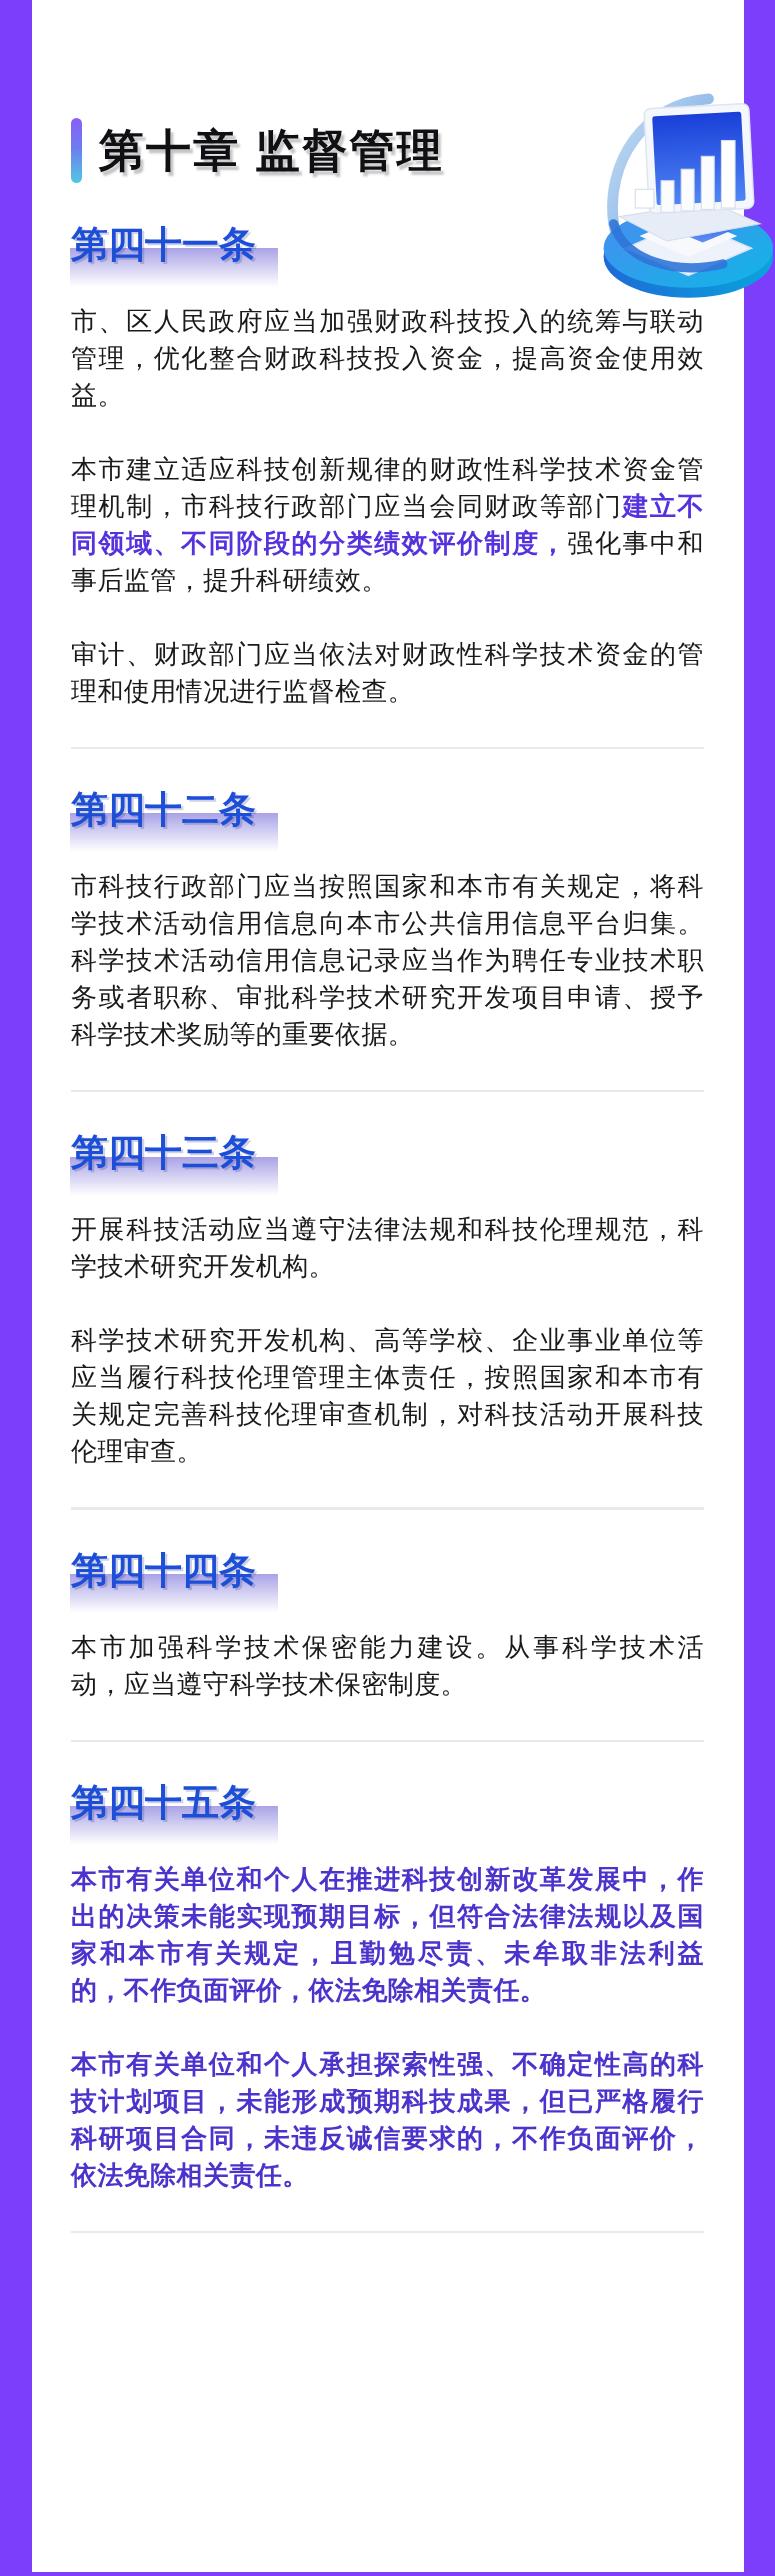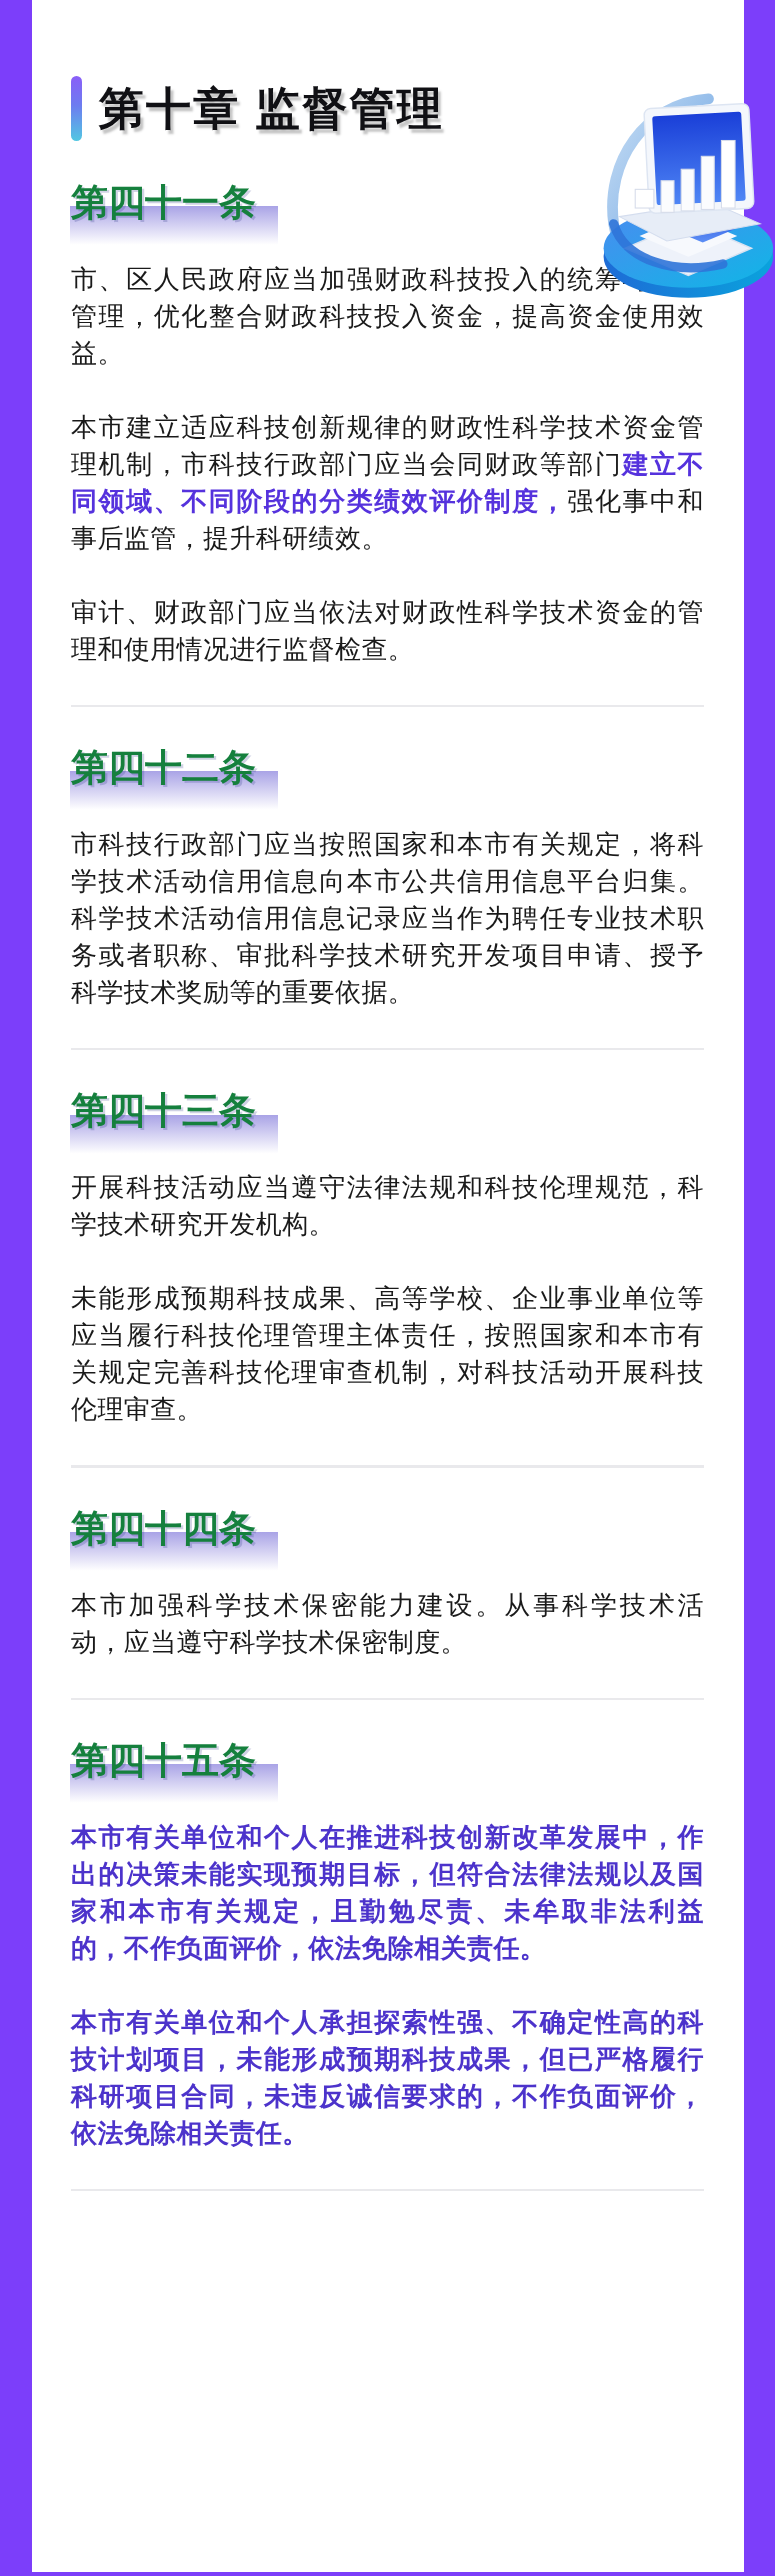--- a/index.html
+++ b/index.html
@@ -14,21 +14,21 @@
     background:#ffffff;
     margin:0 32px;
     min-height:2572px;
     padding:0 40px 13px 39px;
     box-sizing:border-box;
     position:relative;
     z-index:1;
   }
   
   .header-row{
-    padding-top:76px;
+    padding-top:118px;
     margin-bottom:43px;
     display:flex;
     align-items:center;
     gap:17px;
   }
   .accent-bar{
     width:10.8px;height:65px;border-radius:6.5px;
     background:linear-gradient(180deg,#8a5ef8 0%,#6d7cf0 45%,#52c7e2 100%);
     flex:0 0 auto;
   }
@@ -44,21 +44,21 @@
     top:83px;left:595px;
     width:181px;height:217px;
     z-index:3;
     pointer-events:none;
   }
   
   .art-head{
     position:relative;
     display:inline-block;
     font-size:37px;font-weight:800;
-    color:#15803d;
+    color:#1d4ed8;
     line-height:1;
     margin:0 0 40px 0;
     text-shadow:2.2px 2.2px 0 rgba(40,48,130,0.22);
   }
   .art-head .art-head-text{position:relative;z-index:1;}
   .art-head::after{
     content:"";
     position:absolute;
     left:-1.4px;right:-21.6px;
     top:0.60em;height:43px;
@@ -94,21 +94,21 @@
 <div class="card">
 
   <div class="header-row">
     <div class="accent-bar"></div>
     <div class="chapter-title">第十章 监督管理</div>
   </div>
 
   <div id="articles">
       <section><h2 class="art-head"><span class="art-head-text">第四十一条</span></h2><p class="body-p"><span>市、区人民政府应当加强财政科技投入的统筹与联动管理，优化整合财政科技投入资金，提高资金使用效益。</span></p><p class="body-p"><span>本市建立适应科技创新规律的财政性科学技术资金管理机制，市科技行政部门应当会同财政等部门</span><b class="hl">建立不同领域、不同阶段的分类绩效评价制度，</b><span>强化事中和事后监管，提升科研绩效。</span></p><p class="body-p"><span>审计、财政部门应当依法对财政性科学技术资金的管理和使用情况进行监督检查。</span></p><div class="divider"></div></section>
       <section><h2 class="art-head"><span class="art-head-text">第四十二条</span></h2><p class="body-p"><span>市科技行政部门应当按照国家和本市有关规定，将科学技术活动信用信息向本市公共信用信息平台归集。科学技术活动信用信息记录应当作为聘任专业技术职务或者职称、审批科学技术研究开发项目申请、授予科学技术奖励等的重要依据。</span></p><div class="divider"></div></section>
-      <section><h2 class="art-head"><span class="art-head-text">第四十三条</span></h2><p class="body-p"><span>开展科技活动应当遵守法律法规和科技伦理规范，科学技术研究开发机构。</span></p><p class="body-p"><span>未能形成预期科技成果、高等学校、企业事业单位等应当履行科技伦理管理主体责任，按照国家和本市有关规定完善科技伦理审查机制，对科技活动开展科技伦理审查。</span></p><div class="divider"></div></section>
+      <section><h2 class="art-head"><span class="art-head-text">第四十三条</span></h2><p class="body-p"><span>开展科技活动应当遵守法律法规和科技伦理规范，科学技术研究开发机构。</span></p><p class="body-p"><span>科学技术研究开发机构、高等学校、企业事业单位等应当履行科技伦理管理主体责任，按照国家和本市有关规定完善科技伦理审查机制，对科技活动开展科技伦理审查。</span></p><div class="divider"></div></section>
       <section><h2 class="art-head"><span class="art-head-text">第四十四条</span></h2><p class="body-p"><span>本市加强科学技术保密能力建设。从事科学技术活动，应当遵守科学技术保密制度。</span></p><div class="divider"></div></section>
       <section><h2 class="art-head"><span class="art-head-text">第四十五条</span></h2><p class="body-p accent"><span>本市有关单位和个人在推进科技创新改革发展中，作出的决策未能实现预期目标，但符合法律法规以及国家和本市有关规定，且勤勉尽责、未牟取非法利益的，不作负面评价，依法免除相关责任。</span></p><p class="body-p accent"><span>本市有关单位和个人承担探索性强、不确定性高的科技计划项目，未能形成预期科技成果，但已严格履行科研项目合同，未违反诚信要求的，不作负面评价，依法免除相关责任。</span></p><div class="divider"></div></section>
     </div>
 
 </div>
 
 <svg class="illu" viewBox="0 0 252 302" aria-hidden="true">
   <defs>
     <linearGradient id="discGrad" x1="0" y1="0" x2="1" y2="1">
       <stop offset="0" stop-color="#4a8cf0"></stop>

